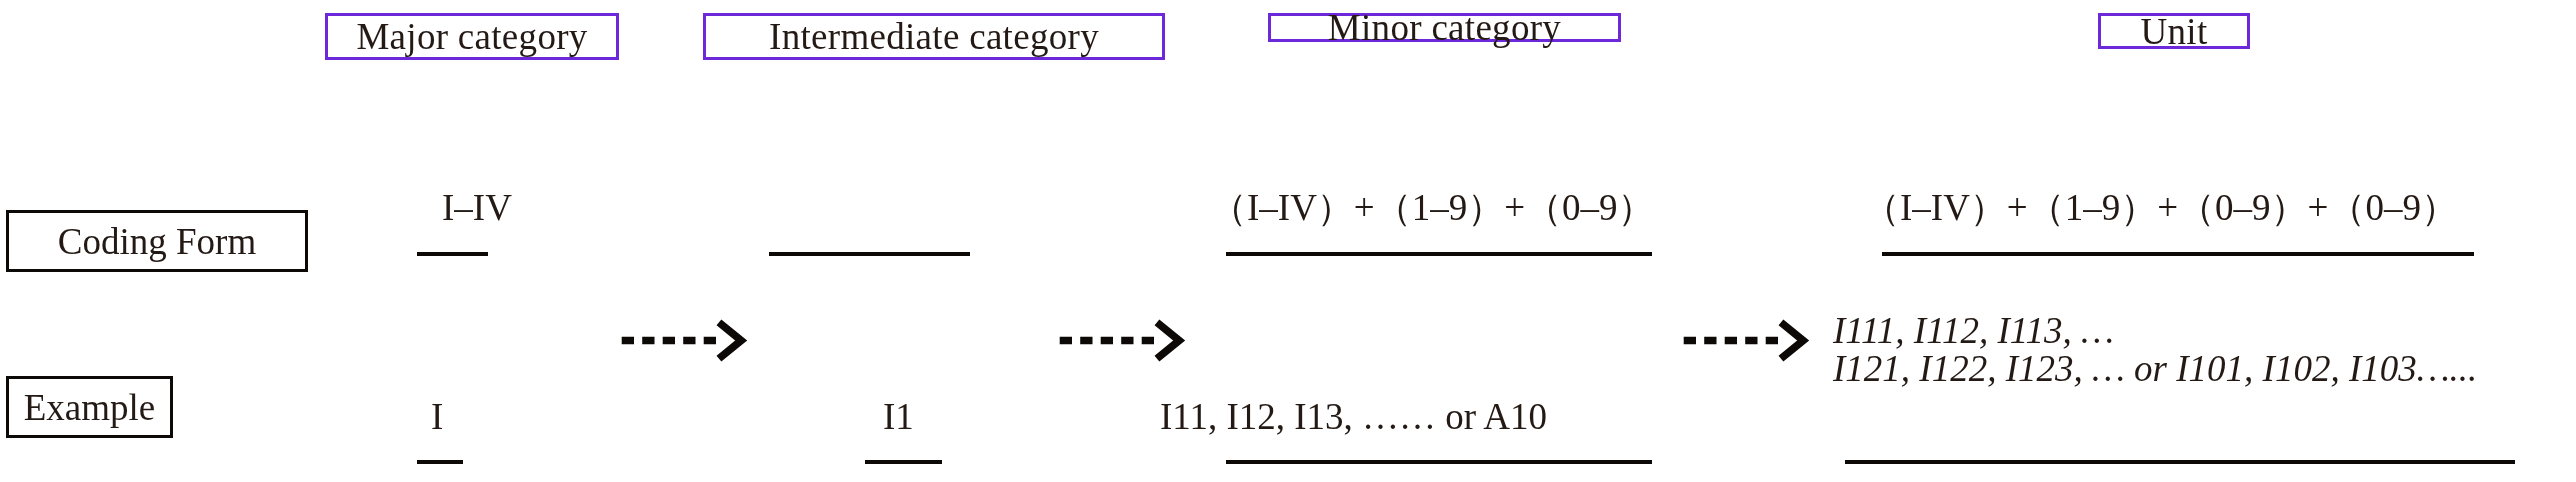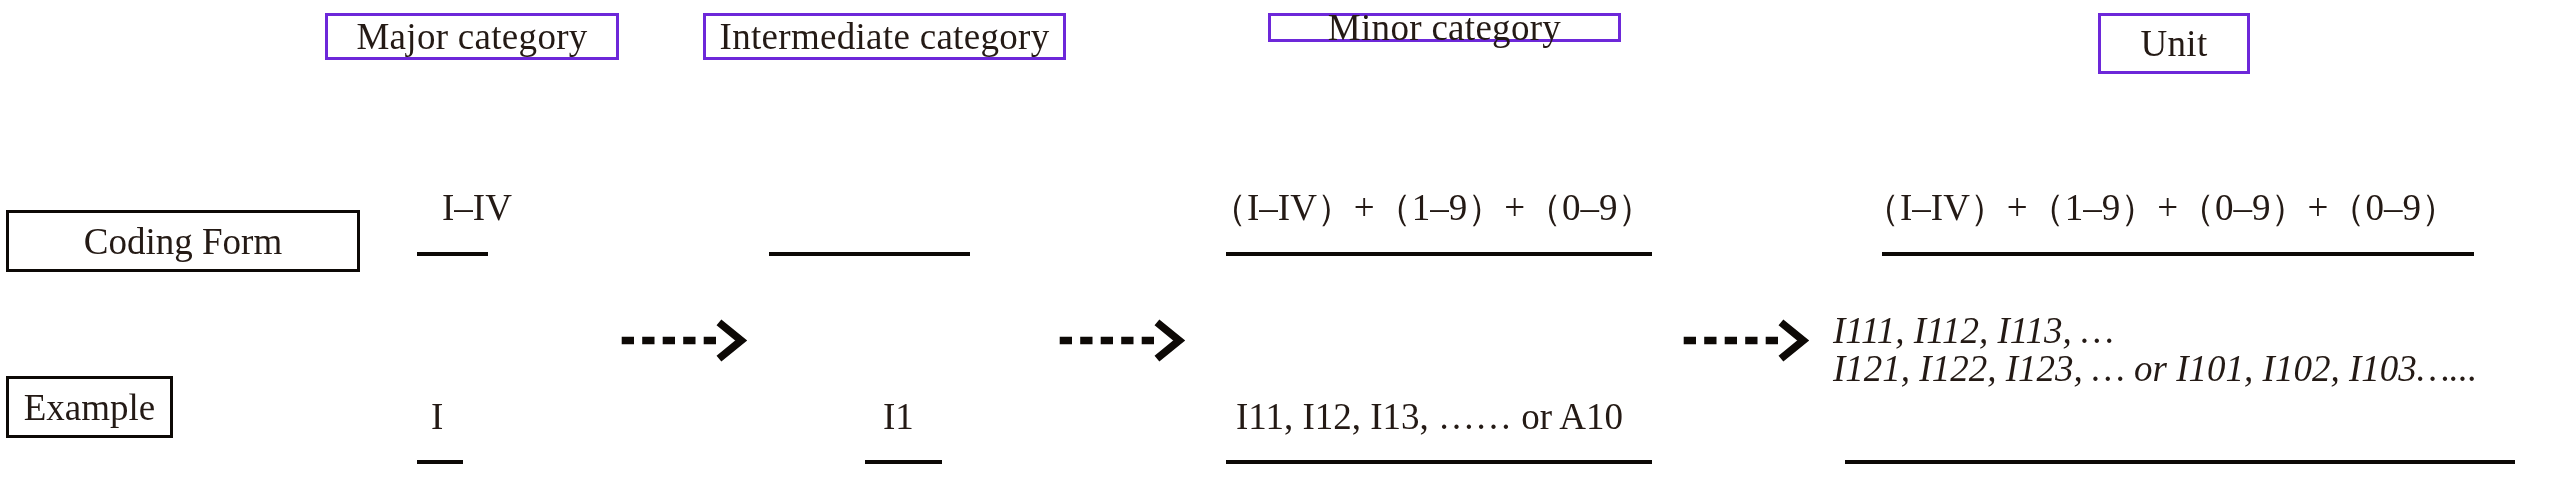--- a/index.html
+++ b/index.html
@@ -73,33 +73,33 @@
 </style>
 </head>
 <body>
 
 <div id="canvas">
 
   <div class="abs cat-box" style="left:325px; top:13px; width:294px; height:47px;">
     <span class="cat-label">Major category</span>
   </div>
 
-  <div class="abs cat-box" style="left:703px; top:13px; width:363px; height:47px;">
+  <div class="abs cat-box" style="left:703px; top:13px; width:462px; height:47px;">
     <span class="cat-label">Intermediate category</span>
   </div>
 
   <div class="abs cat-box" style="left:1268px; top:13px; width:353px; height:29px;">
     <span class="cat-label">Minor category</span>
   </div>
 
-  <div class="abs cat-box" style="left:2098px; top:13px; width:152px; height:61px;">
+  <div class="abs cat-box" style="left:2098px; top:13px; width:152px; height:36px;">
     <span class="cat-label">Unit</span>
   </div>
 
-  <div class="abs rowlabel-box" style="left:6px; top:210px; width:354px; height:62px;">
+  <div class="abs rowlabel-box" style="left:6px; top:210px; width:302px; height:62px;">
     <span class="rowlabel-text">Coding Form</span>
   </div>
 
   <div class="abs cell-text" style="left:442px; top:189px;">I–IV</div>
   <div class="abs rule" style="left:417px; top:252px; width:71px;"></div>
 
   <div class="abs rule" style="left:769px; top:252px; width:201px;"></div>
 
   <div class="abs cell-text" style="left:1210px; top:189px;">（I–IV）+（1–9）+（0–9）</div>
   <div class="abs rule" style="left:1226px; top:252px; width:426px;"></div>
@@ -131,21 +131,21 @@
   <div class="abs rowlabel-box" style="left:6px; top:376px; width:167px; height:62px;">
     <span class="rowlabel-text">Example</span>
   </div>
 
   <div class="abs cell-text" style="left:431px; top:398px;">I</div>
   <div class="abs rule" style="left:417px; top:460px; width:46px;"></div>
 
   <div class="abs cell-text" style="left:883px; top:398px;">I1</div>
   <div class="abs rule" style="left:865px; top:460px; width:77px;"></div>
 
-  <div class="abs cell-text" style="left:1236px; top:398px;">I11, I12, I13, …… or A10</div>
+  <div class="abs cell-text" style="left:1160px; top:398px;">I11, I12, I13, …… or A10</div>
   <div class="abs rule" style="left:1226px; top:460px; width:426px;"></div>
 
   <div class="abs" style="left:1833px; top:312px;font-style:italic;">
     <div class="cell-text">I111, I112, I113, …</div>
     <div class="cell-text">I121, I122, I123, … or  I101, I102, I103…...</div>
   </div>
   <div class="abs rule" style="left:1845px; top:460px; width:670px;"></div>
 
 </div>
 

